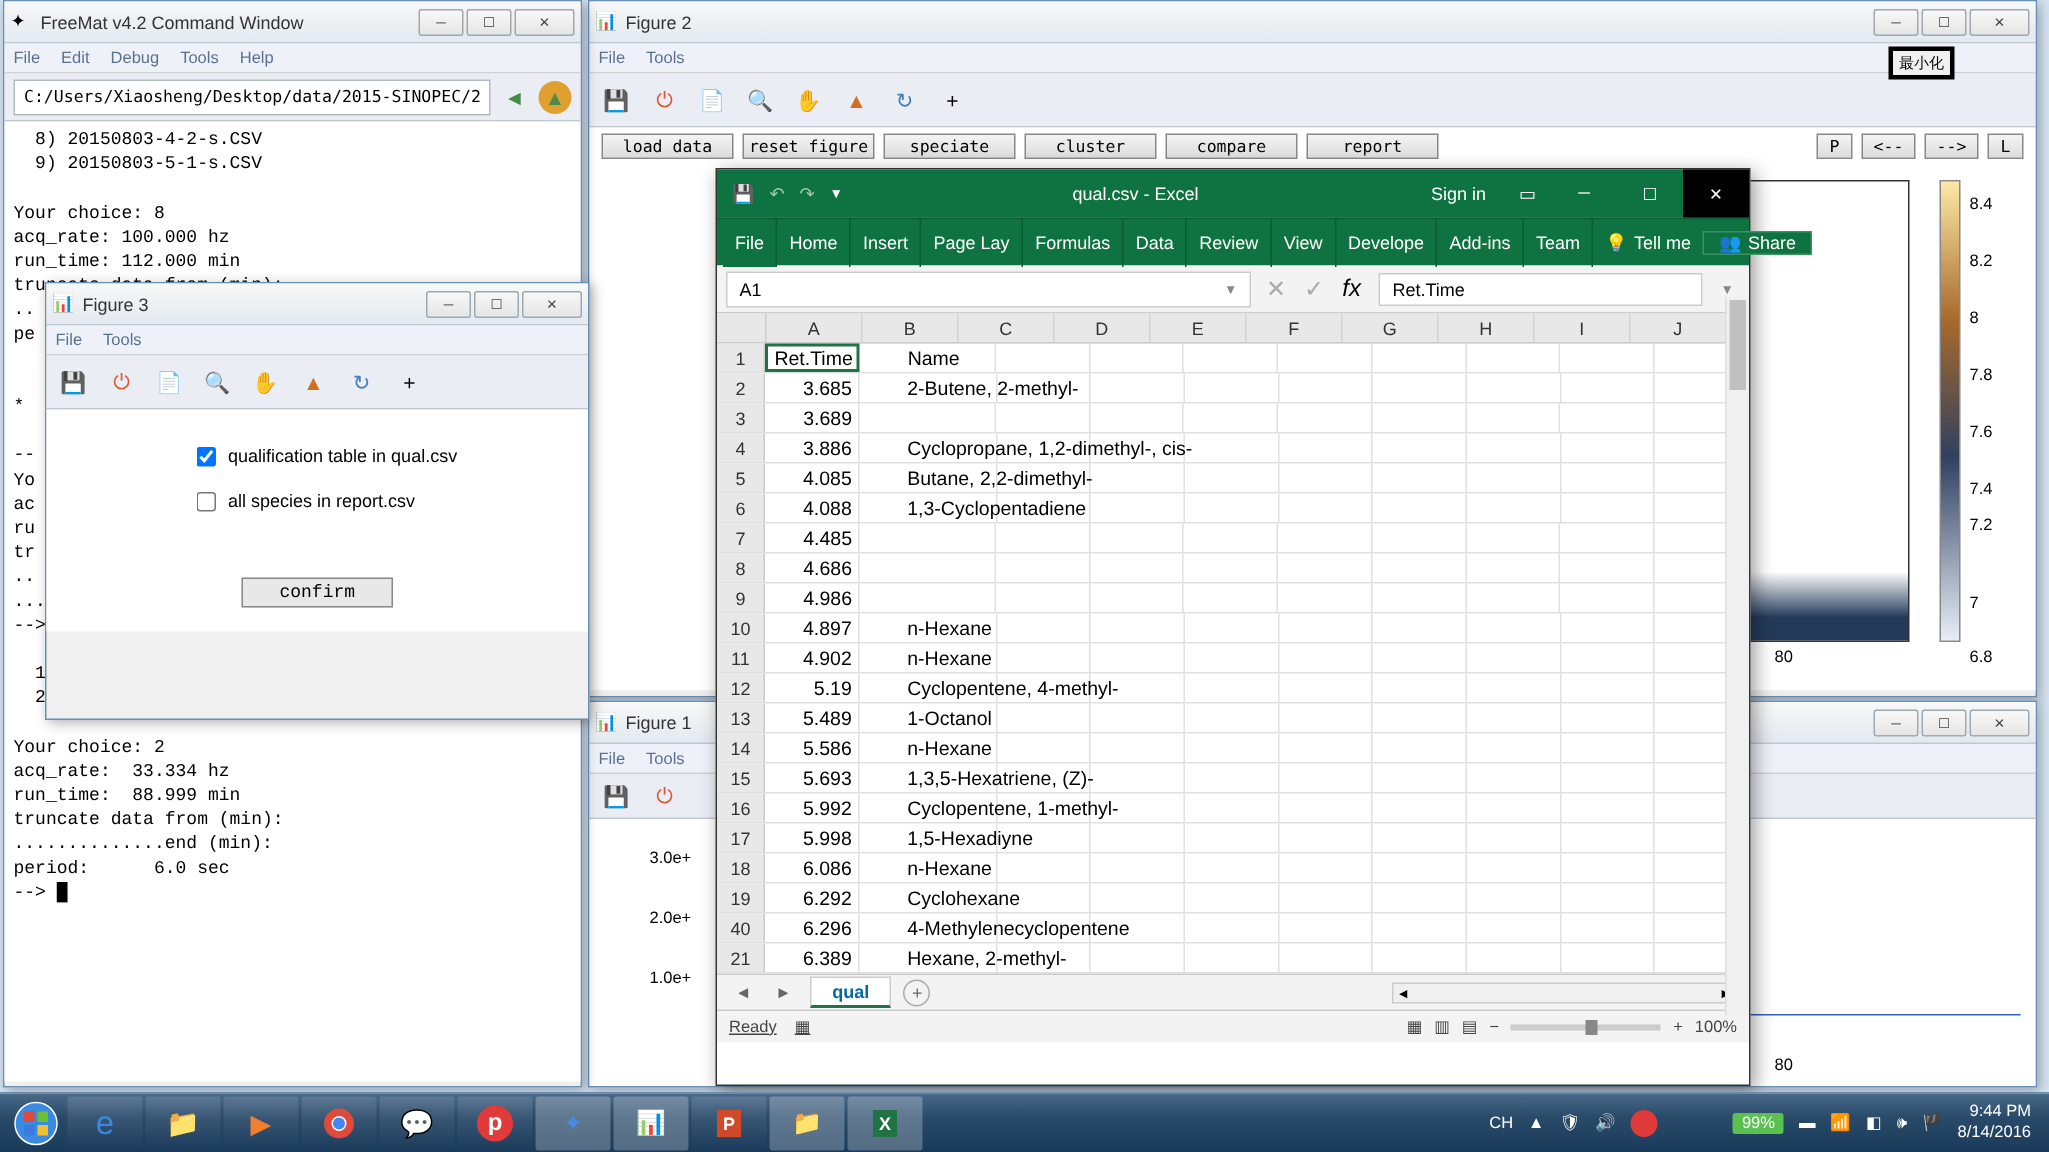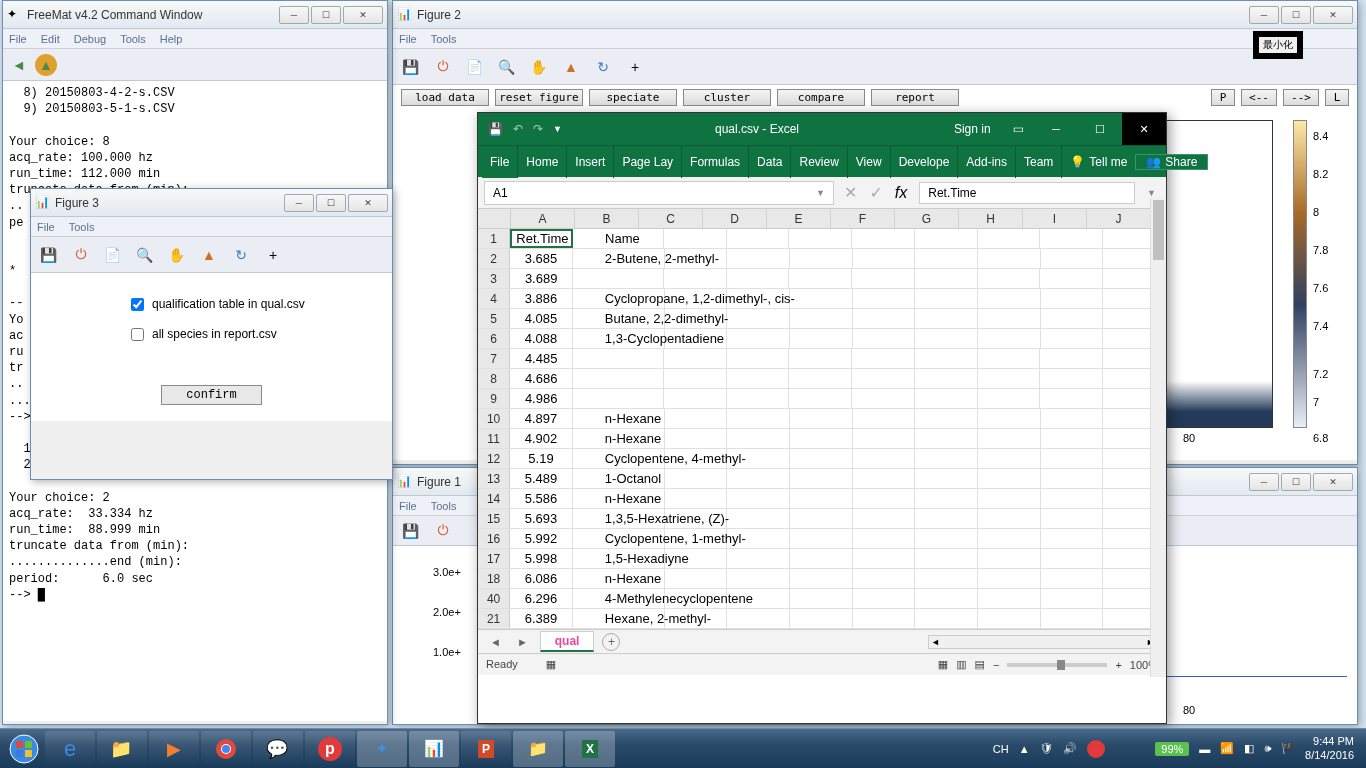--- a/index.html
+++ b/index.html
@@ -48,24 +48,24 @@
 .fx-area { flex:1; display:flex; align-items:center; gap: 12px; padding: 0 10px; }
 .fx-input { flex:1; height:22px; border:1px solid #ccc; background:#fff; padding:0 8px; font-size:12px; display:flex; align-items:center; }
 .excel-grid { display:block; font-size: 13px; }
 .col-headers { display:flex; height:20px; background:#e8e8e8; border-bottom:1px solid #ccc; }
 .corner { width:33px; border-right:1px solid #ccc; background:#e8e8e8; }
 .col-h { width:64px; border-right:1px solid #d4d4d4; text-align:center; font-size:12px; line-height:20px; color:#333; }
 .xrow { display:flex; height:20px; border-bottom:1px solid #e0e0e0; }
 .row-h { width:33px; background:#e8e8e8; border-right:1px solid #ccc; text-align:center; font-size:12px; line-height:20px; color:#333; }
 .cell { width:64px; border-right:1px solid #e0e0e0; padding:0 4px; font-size:13px; line-height:20px; overflow:hidden; white-space:nowrap; }
 .cell.selected { border: 2px solid #217346; line-height:16px; }
-.cell.num { text-align:center; }
+.cell.num { text-align:right; }
 .cell.wide { overflow: visible; position:relative; z-index:1;margin-left:28px; }
 .sheet-tabs { height:24px; background:#f3f3f3; border-top:1px solid #ccc; display:flex; align-items:center; padding:0 8px; gap:8px; }
-.sheet-tab { background:#fff; border:1px solid #ccc; border-bottom:2px solid #217346; padding:2px 14px; font-size:12px; color:#ec4899; font-weight:bold; }
+.sheet-tab { background:#fff; border:1px solid #ccc; border-bottom:2px solid #217346; padding:2px 14px; font-size:12px; color:#0369a1; font-weight:bold; }
 .sheet-nav { font-size:11px; color:#666; padding:0 4px; }
 .add-sheet { width:18px; height:18px; border:1px solid #aaa; border-radius:50%; display:flex; align-items:center; justify-content:center; font-size:12px; color:#666; }
 .status-row { height:22px; background:#f3f3f3; border-top:1px solid #ccc; display:flex; align-items:center; padding:0 8px; font-size:11px; color:#444; justify-content:space-between; }
 .zoom-controls { display:flex; align-items:center; gap:8px; }
 .zoom-slider { width:100px; height:4px; background:#ccc; position:relative; }
 .zoom-thumb { position:absolute; left:50%; top:-3px; width:8px; height:10px; background:#888; }
 .excel-scroll { position:absolute; right:0; top:85px; bottom:46px; width:16px; background:#f0f0f0; border-left:1px solid #ddd; }
 .excel-scroll-thumb { position:absolute; top:2px; left:2px; right:2px; height:60px; background:#c0c0c0; }
 
 
@@ -76,21 +76,21 @@
 .clock { text-align:right; line-height:1.2; }
 
 
 .colorbar { position:absolute; width:14px; background: linear-gradient(to bottom, #fde9a8, #a86a2a 30%, #304060 60%, #e8eef6 100%); border:1px solid #888; }
 .cb-ticks { position:absolute; font-size:11px; font-family:sans-serif; text-align:left; }
 .cb-ticks div { position:absolute; left:0; white-space:nowrap; }
 .plot-area { position:absolute; border:1px solid #333; background: linear-gradient(to bottom, #fff 0%, #fff 85%, #243a5a 95%); }
 .axis-lbl { position:absolute; font-size:11px; }
 
 
-.min-label { position:absolute; font-size:10px; border:6px solid #000000; padding:1px 4px; background:#f0f0f0; }
+.min-label { position:absolute; font-size:10px; border:3px solid #000000; padding:1px 4px; background:#f0f0f0; }
 </style>
 </head>
 <body>
 
 <div class="window" style="left:392px; top:0; width:966px; height:465px;">
   <div class="titlebar">
     <span class="icon">📊</span>
     <span class="title">Figure 2</span>
     <div class="win-controls">
       <div class="win-btn">─</div>
@@ -130,21 +130,21 @@
     <div class="plot-area" style="left:770px; top:10px; width:110px; height:308px;"></div>
     <div class="axis-lbl" style="left:790px; top:322px;">80</div>
     <div class="colorbar" style="left:900px; top:10px; height:308px;"></div>
     <div class="cb-ticks" style="left:920px; top:10px; height:308px; width:30px;">
       <div style="top:10px;">8.4</div>
       <div style="top:48px;">8.2</div>
       <div style="top:86px;">8</div>
       <div style="top:124px;">7.8</div>
       <div style="top:162px;">7.6</div>
       <div style="top:200px;">7.4</div>
-      <div style="top:248px;">7.2</div>
+      <div style="top:224px;">7.2</div>
       <div style="top:276px;">7</div>
       <div style="top:312px;">6.8</div>
     </div>
   </div>
 </div>
 
 <div class="window" style="left:392px; top:467px; width:966px; height:258px;">
   <div class="titlebar">
     <span class="icon">📊</span>
     <span class="title">Figure 1</span>
@@ -182,20 +182,21 @@
     </div>
   </div>
   <div class="menubar">
     <span>File</span>
     <span>Edit</span>
     <span>Debug</span>
     <span>Tools</span>
     <span>Help</span>
   </div>
   <div class="fm-toolbar">
+    <input class="path-input" value="C:/Users/Xiaosheng/Desktop/data/2015-SINOPEC/2" style="">
     <span class="tb-icon" style="color:#4a8a4a;">◄</span>
     <span class="tb-icon" style="color:#4a8a4a; background:#e0a030; border-radius:50%; width:22px; height:22px;">▲</span>
   </div>
   <div class="console" style="height:640px;">  8) 20150803-4-2-s.CSV
   9) 20150803-5-1-s.CSV
 
 Your choice: 8
 acq_rate: 100.000 hz
 run_time: 112.000 min
 truncate data from (min):
@@ -553,20 +554,33 @@
         <div class="cell"></div>
         <div class="cell"></div>
         <div class="cell"></div>
         <div class="cell"></div>
         <div class="cell"></div>
         <div class="cell"></div>
         <div class="cell"></div>
         <div class="cell"></div>
       </div>
       <div class="xrow">
+        <div class="row-h">19</div>
+        <div class="cell num">6.292</div>
+        <div class="cell wide">Cyclohexane</div>
+        <div class="cell"></div>
+        <div class="cell"></div>
+        <div class="cell"></div>
+        <div class="cell"></div>
+        <div class="cell"></div>
+        <div class="cell"></div>
+        <div class="cell"></div>
+        <div class="cell"></div>
+      </div>
+      <div class="xrow">
         <div class="row-h">40</div>
         <div class="cell num">6.296</div>
         <div class="cell wide">4-Methylenecyclopentene</div>
         <div class="cell"></div>
         <div class="cell"></div>
         <div class="cell"></div>
         <div class="cell"></div>
         <div class="cell"></div>
         <div class="cell"></div>
         <div class="cell"></div>
@@ -594,21 +608,21 @@
     <span class="sheet-nav">►</span>
     <div class="sheet-tab">qual</div>
     <div class="add-sheet">+</div>
     <div style="flex:1;"></div>
     <div style="width:230px; height:14px; border:1px solid #ccc; background:#f0f0f0; display:flex; align-items:center; justify-content:space-between; font-size:9px; padding:0 2px;">
         <span>◄</span>
         <span>►</span>
       </div>
   </div>
   <div class="status-row">
-    <div style="display:flex; gap:28px; align-items:flex-start;">
+    <div style="display:flex; gap:12px; align-items:center;text-decoration:underline;">
       <span>Ready</span>
       <span>▦</span>
     </div>
     <div class="zoom-controls">
       <span>▦</span>
       <span>▥</span>
       <span>▤</span>
       <span>−</span>
       <div class="zoom-slider">
           <div class="zoom-thumb"></div>

